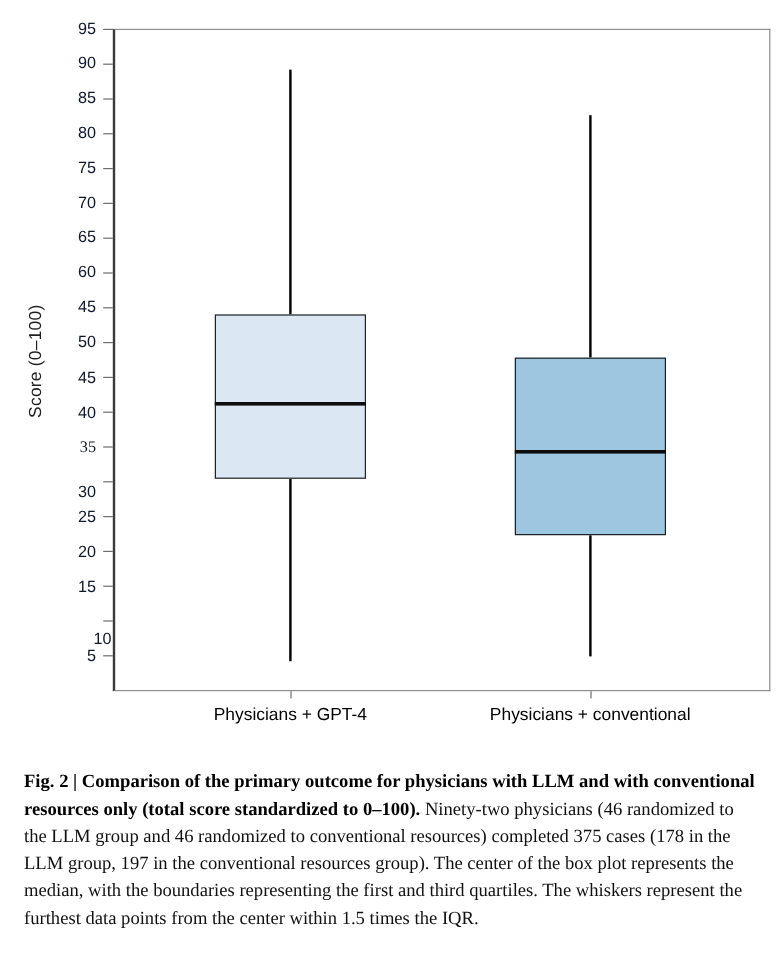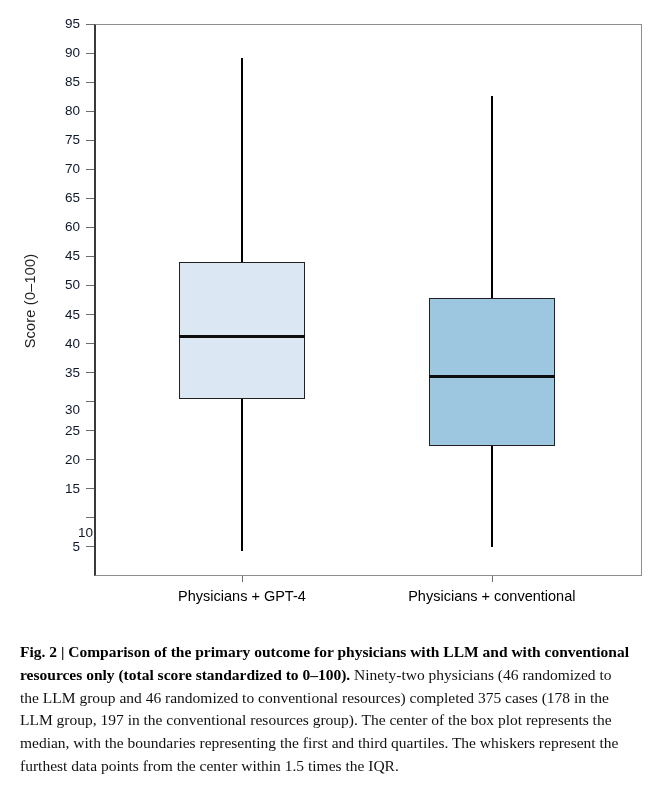--- a/index.html
+++ b/index.html
@@ -37,21 +37,21 @@
         <div class="ytick-label" style="left: 53px; top: 508.895px; margin-top: 15px;">10</div>
         <div class="ytick-mark" style="left: 86px; top: 517.395px;"></div>
         <div class="ytick-label" style="left: 40px; top: 479.842px;">15</div>
         <div class="ytick-mark" style="left: 86px; top: 488.342px;"></div>
         <div class="ytick-label" style="left: 40px; top: 450.789px;">20</div>
         <div class="ytick-mark" style="left: 86px; top: 459.289px;"></div>
         <div class="ytick-label" style="left: 40px; top: 421.737px;">25</div>
         <div class="ytick-mark" style="left: 86px; top: 430.237px;"></div>
         <div class="ytick-label" style="left: 40px; top: 369px; margin-top: 32px;">30</div>
         <div class="ytick-mark" style="left: 86px; top: 401.184px;"></div>
-        <div class="ytick-label" style="left: 40px; top: 363.632px;">35</div>
+        <div class="ytick-label" style="left: 40px; top: 363.632px; font-family: Liberation Serif, serif;">35</div>
         <div class="ytick-mark" style="left: 86px; top: 372.132px;"></div>
         <div class="ytick-label" style="left: 40px; top: 334.579px;">40</div>
         <div class="ytick-mark" style="left: 86px; top: 343.079px;"></div>
         <div class="ytick-label" style="left: 40px; top: 305.526px;">45</div>
         <div class="ytick-mark" style="left: 86px; top: 314.026px;"></div>
         <div class="ytick-label" style="left: 40px; top: 276.474px;">50</div>
         <div class="ytick-mark" style="left: 86px; top: 284.974px;"></div>
         <div class="ytick-label" style="left: 40px; top: 247.421px;">45</div>
         <div class="ytick-mark" style="left: 86px; top: 255.921px;"></div>
         <div class="ytick-label" style="left: 40px; top: 218.368px;">60</div>

